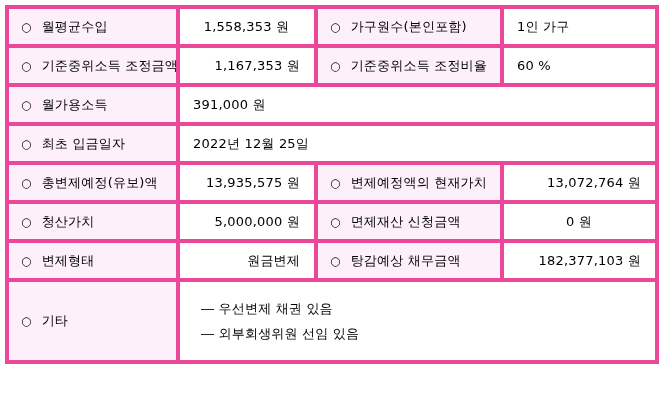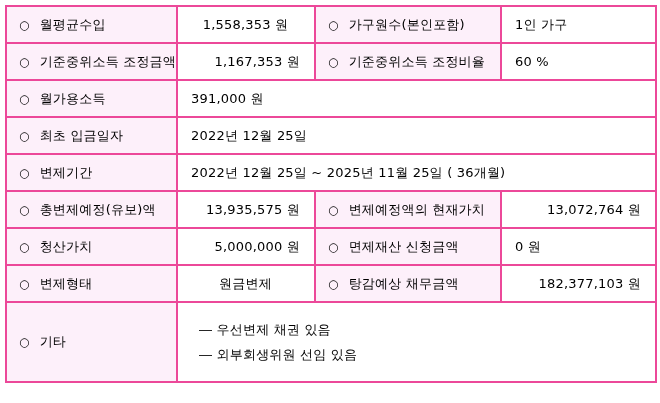--- a/index.html
+++ b/index.html
@@ -16,21 +16,21 @@
     padding: 5px;
     background: #ffffff;
   }
   table.plan {
     border-collapse: collapse;
     table-layout: fixed;
     width: 650px;
     border: 2px solid #333333;
   }
   table.plan td {
-    border: 2px solid #ec4899;
+    border: 4px solid #ec4899;
     font-size: 13px;
     height: 33px;
     vertical-align: middle;
     overflow: hidden;
     white-space: nowrap;
     letter-spacing: 0.2px;
   }
   tr.tall td { height: 76px; }
   td.label {
     background: #fdf0fa;
@@ -79,38 +79,34 @@
         </tr>
         <tr>
           <td class="label"><span class="marker">○</span><span>월가용소득</span></td>
           <td class="value" colspan="3" style="text-align: left; margin-top: 48px;">391,000 원</td>
         </tr>
         <tr>
           <td class="label"><span class="marker">○</span><span>최초 입금일자</span></td>
           <td class="value" colspan="3" style="text-align: left; border-radius: 18px;">2022년 12월 25일</td>
         </tr>
         <tr>
-          <td class="label"><span class="marker">○</span><span>변제기간</span></td>
-          <td class="value" colspan="3" style="text-align: left;">2022년 12월 25일 ~ 2025년 11월 25일 ( 36개월)</td>
-        </tr>
-        <tr>
           <td class="label"><span class="marker">○</span><span>총변제예정(유보)액</span></td>
           <td class="value" style="text-align: right;">13,935,575 원</td>
           <td class="label"><span class="marker">○</span><span>변제예정액의 현재가치</span></td>
           <td class="value" style="text-align: right;">13,072,764 원</td>
         </tr>
         <tr>
           <td class="label"><span class="marker">○</span><span>청산가치</span></td>
           <td class="value" style="text-align: right;">5,000,000 원</td>
           <td class="label"><span class="marker">○</span><span>면제재산 신청금액</span></td>
-          <td class="value" style="text-align: left;">0 원</td>
+          <td class="value" style="text-align: center;">0 원</td>
         </tr>
         <tr>
           <td class="label"><span class="marker">○</span><span>변제형태</span></td>
-          <td class="value" style="text-align: center; font-family: Liberation Mono, monospace;">원금변제</td>
+          <td class="value" style="text-align: right; font-family: Liberation Mono, monospace;">원금변제</td>
           <td class="label"><span class="marker">○</span><span>탕감예상 채무금액</span></td>
           <td class="value" style="text-align: right;">182,377,103 원</td>
         </tr>
         <tr class="tall">
           <td class="label"><span class="marker">○</span><span>기타</span></td>
           <td class="value" colspan="3" style="text-align: left;">
             <div class="line">― 우선변제 채권 있음</div>
             <div class="line">― 외부회생위원 선임 있음</div>
           </td>
         </tr>

